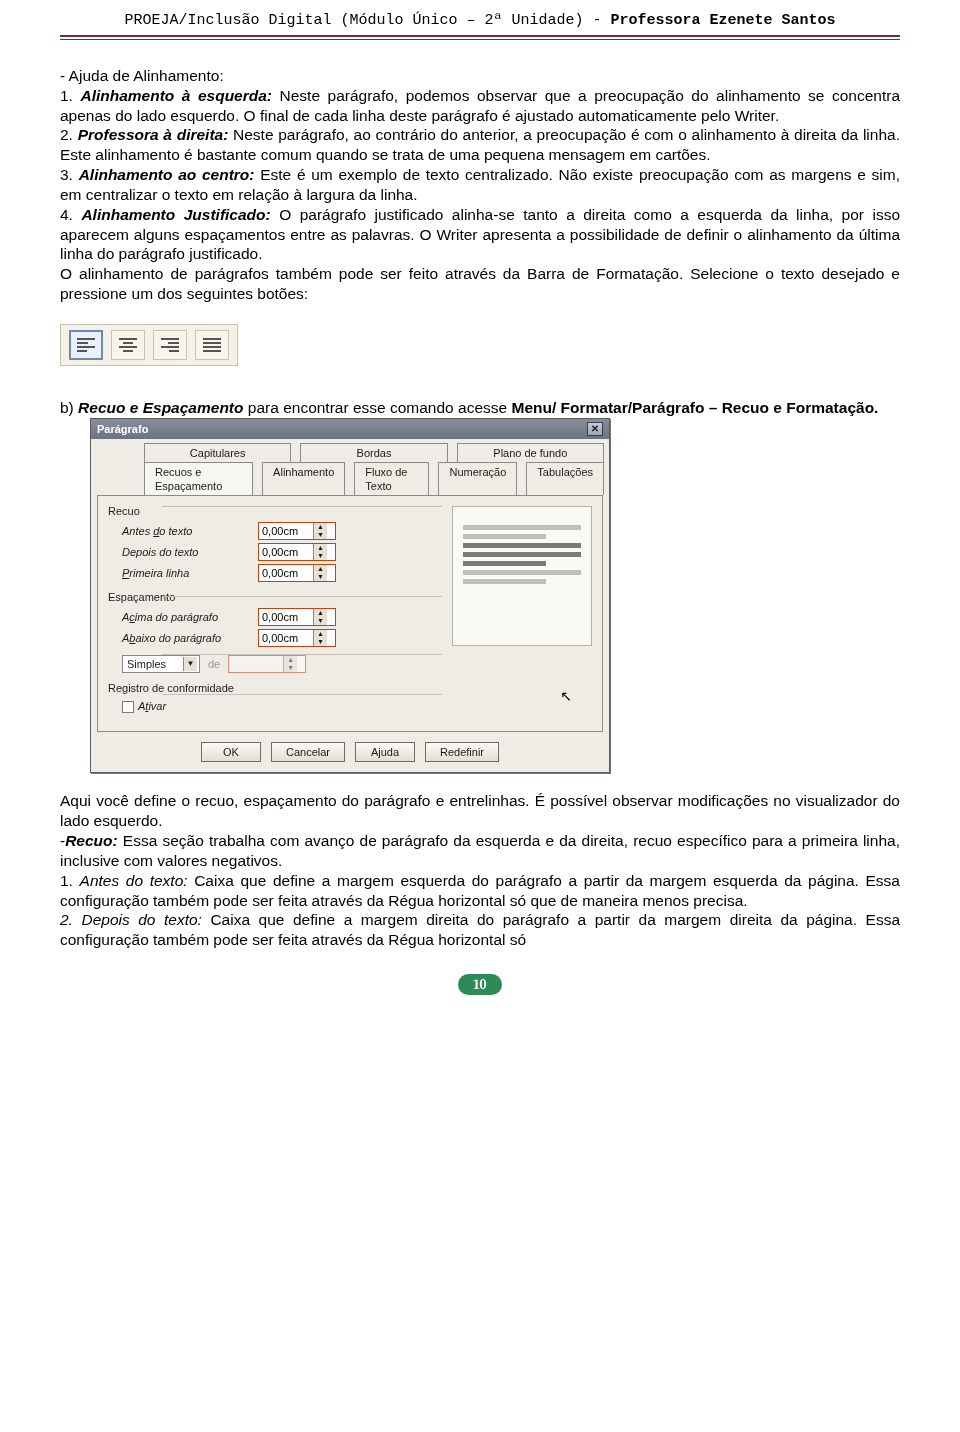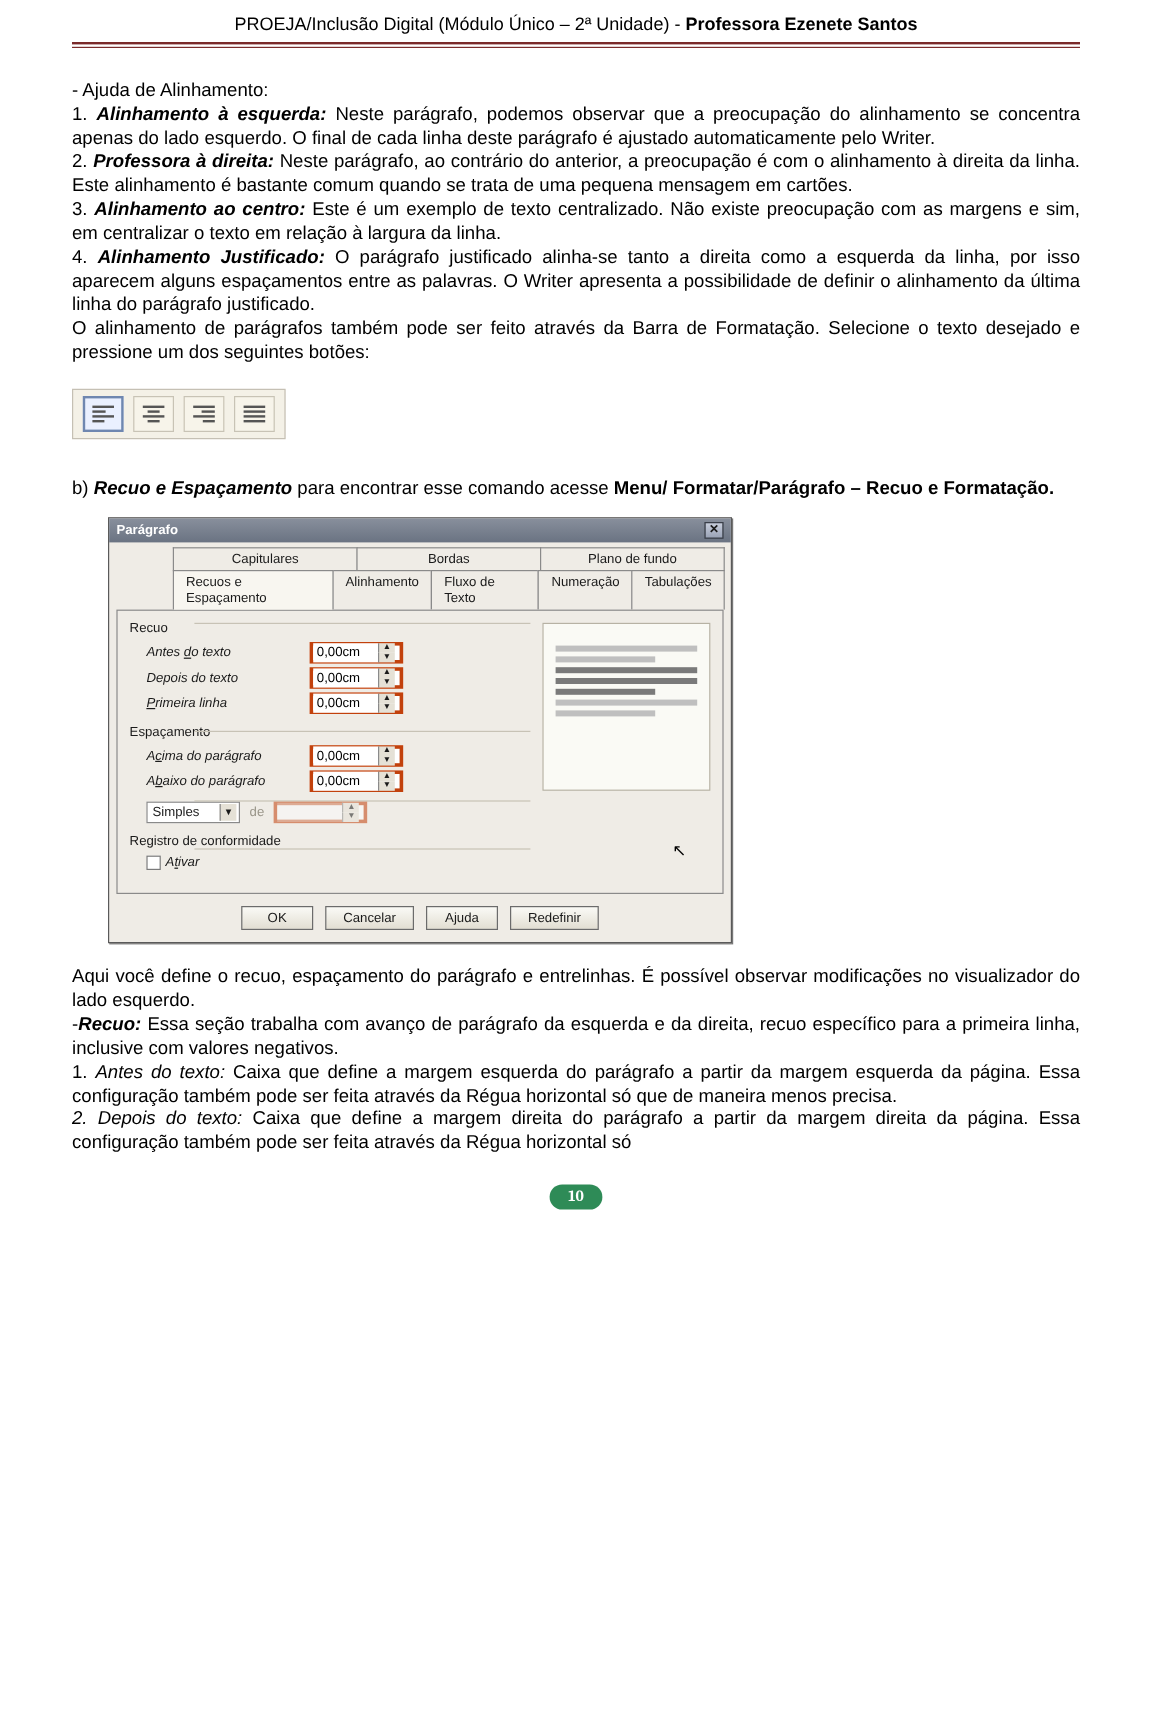--- a/index.html
+++ b/index.html
@@ -6,21 +6,21 @@
   body {
     font-family: "Times New Roman", Times, serif;
     font-size: 15px;
     color: #000;
     background: #fff;
     width: 960px;
     margin: 0 auto;
     padding: 0 60px 40px;
   }
   .page-header {
-    font-family: Liberation Sans, sans-serif;
+    font-family: Liberation Mono, monospace;
     font-size: 15px;
     text-align: center;
     padding: 12px 0 4px;
   }
   .page-header .bold { font-weight: bold; }
   .double-rule {
     border-top: 2px solid #7a2a2a;
     border-bottom: 1px solid #7a2a2a;
     height: 5px;
     margin: 2px 0 26px;
@@ -55,21 +55,21 @@
     background: #eaf0ff;
   }
   .align-icon { width: 18px; height: 14px; display: flex; flex-direction: column; justify-content: space-between; }
   .align-icon span { display: block; height: 2px; background: #555; }
   .ai-left span:nth-child(1){width:100%} .ai-left span:nth-child(2){width:60%} .ai-left span:nth-child(3){width:100%} .ai-left span:nth-child(4){width:55%}
   .ai-center span{margin:0 auto} .ai-center span:nth-child(1){width:100%} .ai-center span:nth-child(2){width:60%} .ai-center span:nth-child(3){width:100%} .ai-center span:nth-child(4){width:55%}
   .ai-right span{margin-left:auto} .ai-right span:nth-child(1){width:100%} .ai-right span:nth-child(2){width:60%} .ai-right span:nth-child(3){width:100%} .ai-right span:nth-child(4){width:55%}
   .ai-just span{width:100%} .ai-just span:nth-child(4){width:100%}
 
   
-  .dlg-wrap { margin: 13px 0 18px 30px; }
+  .dlg-wrap { margin: 0 0 18px 30px; }
   .dlg {
     width: 520px;
     border: 1px solid #5a5a5a;
     background: #efece6;
     font-family: Tahoma, Arial, sans-serif;
     font-size: 11px;
     color: #1a1a1a;
     box-shadow: 1px 1px 0 #777;
   }
   .dlg-title {
@@ -79,21 +79,21 @@
     padding: 3px 6px;
     display: flex; justify-content: space-between; align-items: center;
   }
   .dlg-close {
     width: 16px; height: 14px; border:1px solid #3a3f49;
     background: linear-gradient(#c7cddb,#9aa3b6);
     display:flex;align-items:center;justify-content:center;
     font-size:10px;line-height:1;color:#1b1b1b;
   }
   .tab-rows { padding: 4px 6px 0; }
-  .tab-row { display:flex; gap:0;padding-left:47px; }
+  .tab-row { display:flex; gap:10px;padding-left:47px; }
   .tab {
     border: 1px solid #8a8a8a;
     background: #efece6;
     padding: 2px 10px;
     border-bottom: none;
     margin-right: -1px;
     cursor: pointer;
   }
   .tab.wide { flex:1; text-align:center; }
   .tab.active { background:#f8f6f0; font-weight:normal; position:relative; z-index:2; }
@@ -106,21 +106,21 @@
   }
   .grp { margin-bottom:8px; }
   .grp-title { font-size:11px; margin-bottom:4px; }
   .grp-sep { border-top:1px solid #c7c2b5; position:absolute; left:64px; right:160px; }
   .sep-recuo{top:10px} .sep-esp{top:100px} .sep-lin{top:158px} .sep-reg{top:198px}
   .row { display:flex; align-items:center; margin:3px 0; }
   .lbl { width:150px; padding-left:14px;font-style:italic; }
   .lbl .ul { text-decoration: underline; }
   .spin {
     display:flex; align-items:center;
-    border:3px solid #c2410c; background:#fff;
+    border:1px solid #c2410c; background:#fff;
     width:78px; height:18px;
   }
   .spin input {
     border:none; width:54px; height:16px; font-size:11px; padding:0 3px;
     font-family: Tahoma, Arial, sans-serif;
   }
   .spin .btns { display:flex; flex-direction:column; width:14px; }
   .spin .sp { height:8px; border-left:1px solid #8a8a8a; background:#e5e1d6; font-size:7px; text-align:center; line-height:7px; cursor:pointer; }
   .chk { width:12px;height:12px;border:1px solid #7a7a7a;background:#fff;margin-right:4px;display:inline-block;vertical-align:middle; }
   .dd {

